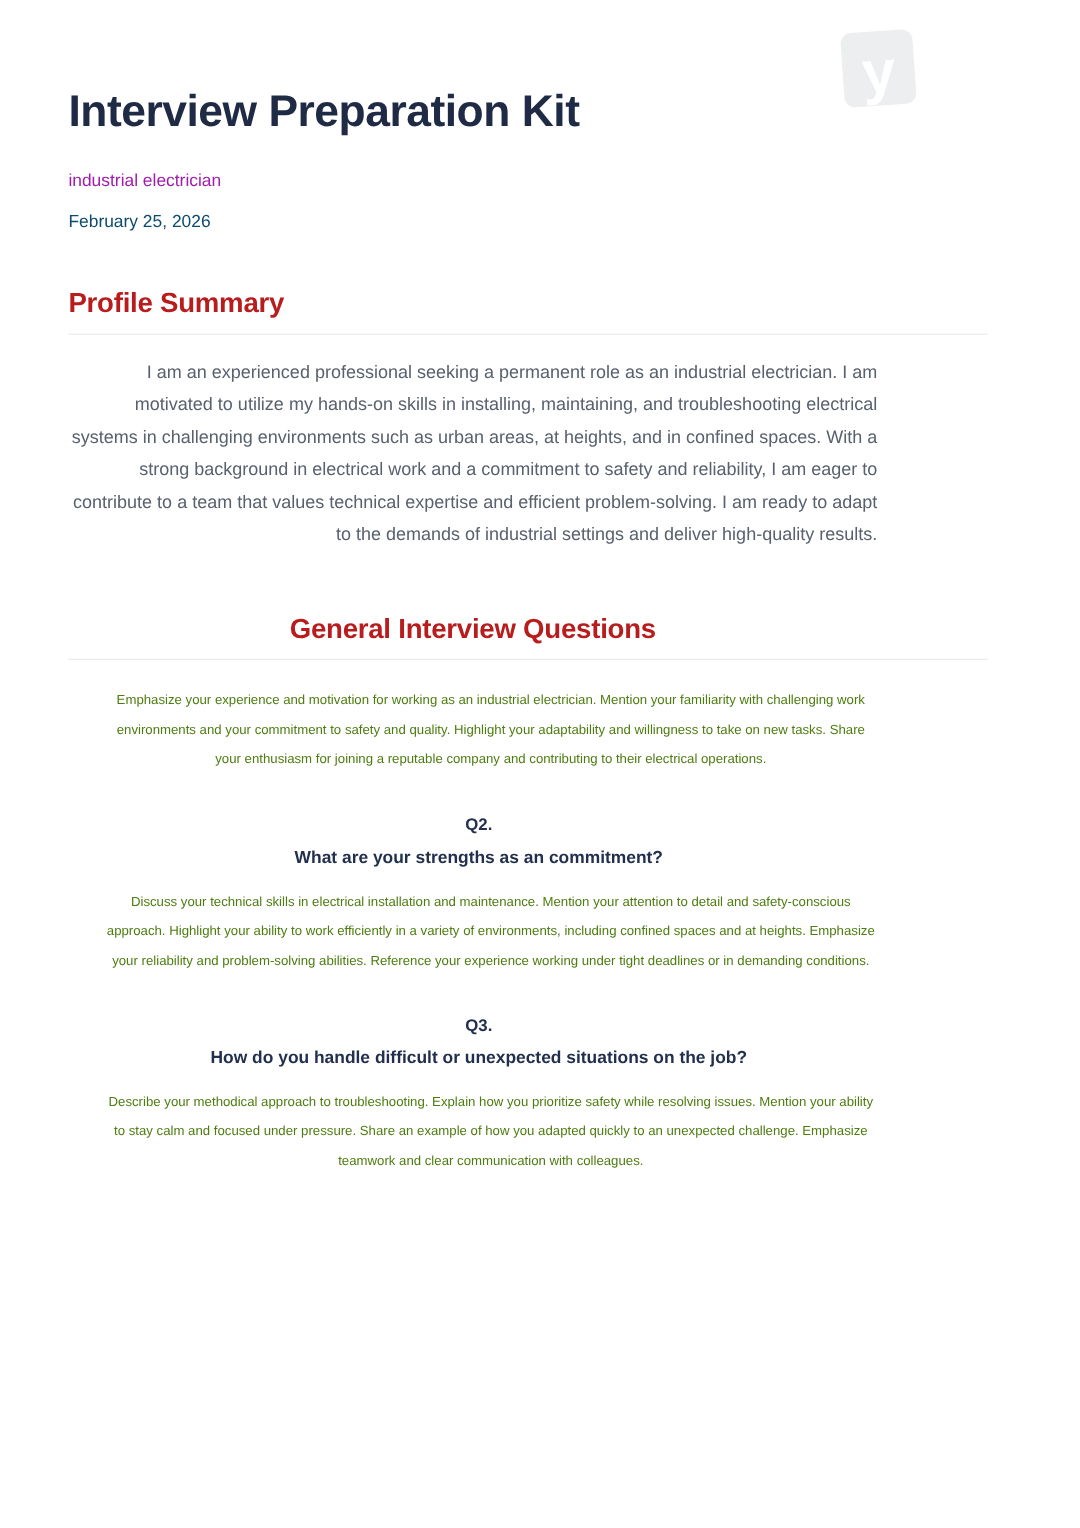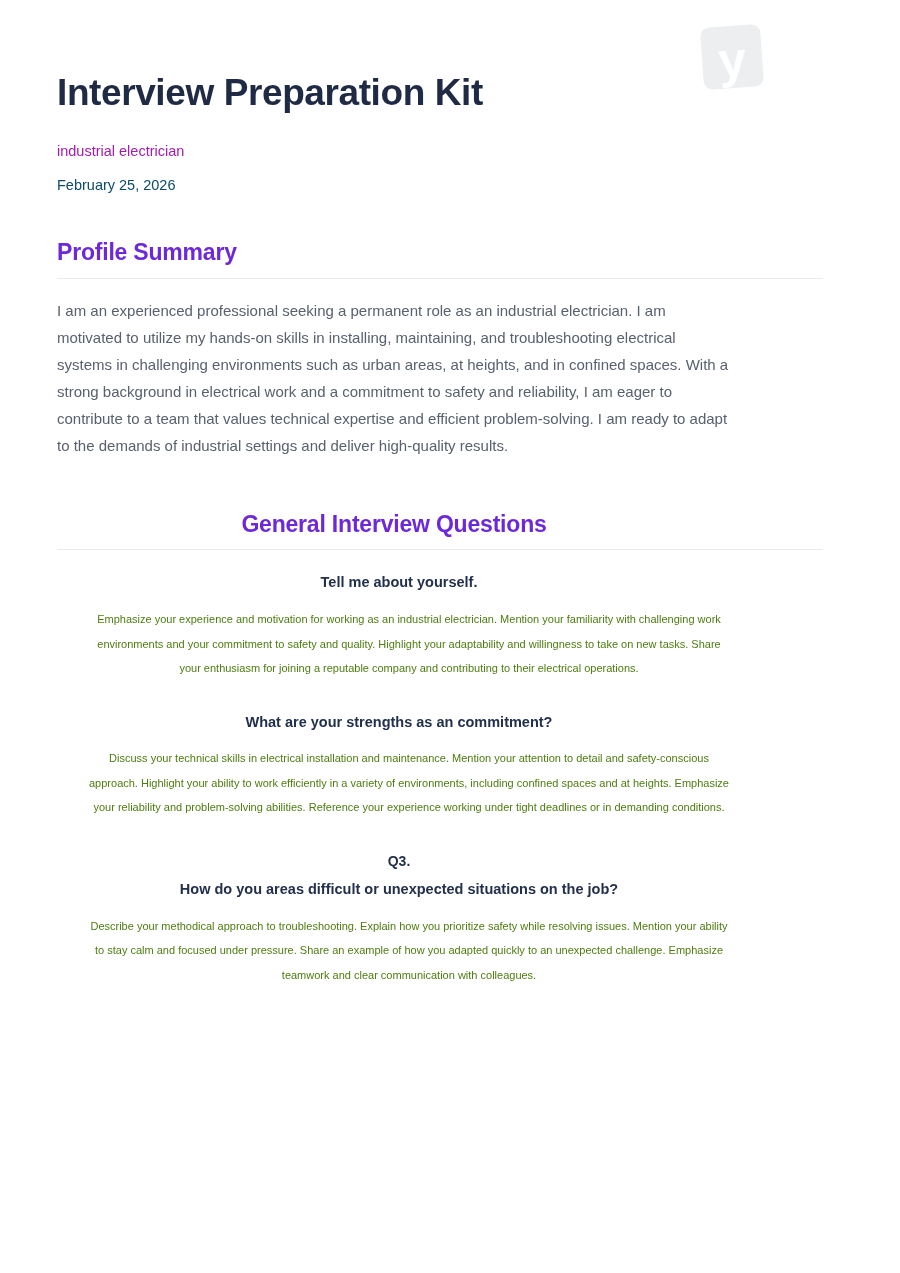--- a/index.html
+++ b/index.html
@@ -90,36 +90,36 @@
   .section.second {
     margin-top: 52px;
     text-align: center;
   }
   .section-heading {
     margin: 0 0 0 0;
     font-size: 23px;
     line-height: 1.2;
     font-weight: 700;
     letter-spacing: -0.2px;
-    color: #6d28d9;
+    color: #b91c1c;
   }
   .section-rule {
     margin-top: 11px;
     height: 1px;
     width: 766px;
     background: #e8eaee;
     border: 0;
   }
 
   .section-body {
     margin-top: 18px;
     font-size: 15px;
     line-height: 27px;
     color: #59616e;
-    text-align: left;
+    text-align: right;
     max-width: 768px;
   }
 
   
   .qa-list {
     margin-top: 22px;
   }
   .qa-item {
     margin-bottom: 31px;
   }
@@ -168,32 +168,32 @@
       <p class="section-body">I am an experienced professional seeking a permanent role as an industrial electrician. I am motivated to utilize my hands-on skills in installing, maintaining, and troubleshooting electrical systems in challenging environments such as urban areas, at heights, and in confined spaces. With a strong background in electrical work and a commitment to safety and reliability, I am eager to contribute to a team that values technical expertise and efficient problem-solving. I am ready to adapt to the demands of industrial settings and deliver high-quality results.</p>
     </section>
 
     <section class="section second">
       <h2 class="section-heading">General Interview Questions</h2>
       <div class="section-rule"></div>
 
       <div class="qa-list">
 
         <div class="qa-item">
-          <p class="qa-question">Tell me about yourself.</p>
           <p class="qa-answer">Emphasize your experience and motivation for working as an industrial electrician. Mention your familiarity with challenging work environments and your commitment to safety and quality. Highlight your adaptability and willingness to take on new tasks. Share your enthusiasm for joining a reputable company and contributing to their electrical operations.</p>
         </div>
 
         <div class="qa-item">
+          <p class="qa-number">Q2.</p>
           <p class="qa-question">What are your strengths as an commitment?</p>
           <p class="qa-answer">Discuss your technical skills in electrical installation and maintenance. Mention your attention to detail and safety-conscious approach. Highlight your ability to work efficiently in a variety of environments, including confined spaces and at heights. Emphasize your reliability and problem-solving abilities. Reference your experience working under tight deadlines or in demanding conditions.</p>
         </div>
 
         <div class="qa-item">
           <p class="qa-number">Q3.</p>
-          <p class="qa-question">How do you areas difficult or unexpected situations on the job?</p>
+          <p class="qa-question">How do you handle difficult or unexpected situations on the job?</p>
           <p class="qa-answer">Describe your methodical approach to troubleshooting. Explain how you prioritize safety while resolving issues. Mention your ability to stay calm and focused under pressure. Share an example of how you adapted quickly to an unexpected challenge. Emphasize teamwork and clear communication with colleagues.</p>
         </div>
 
       </div>
     </section>
 
   </div>
 </div>
 
 </body></html>

